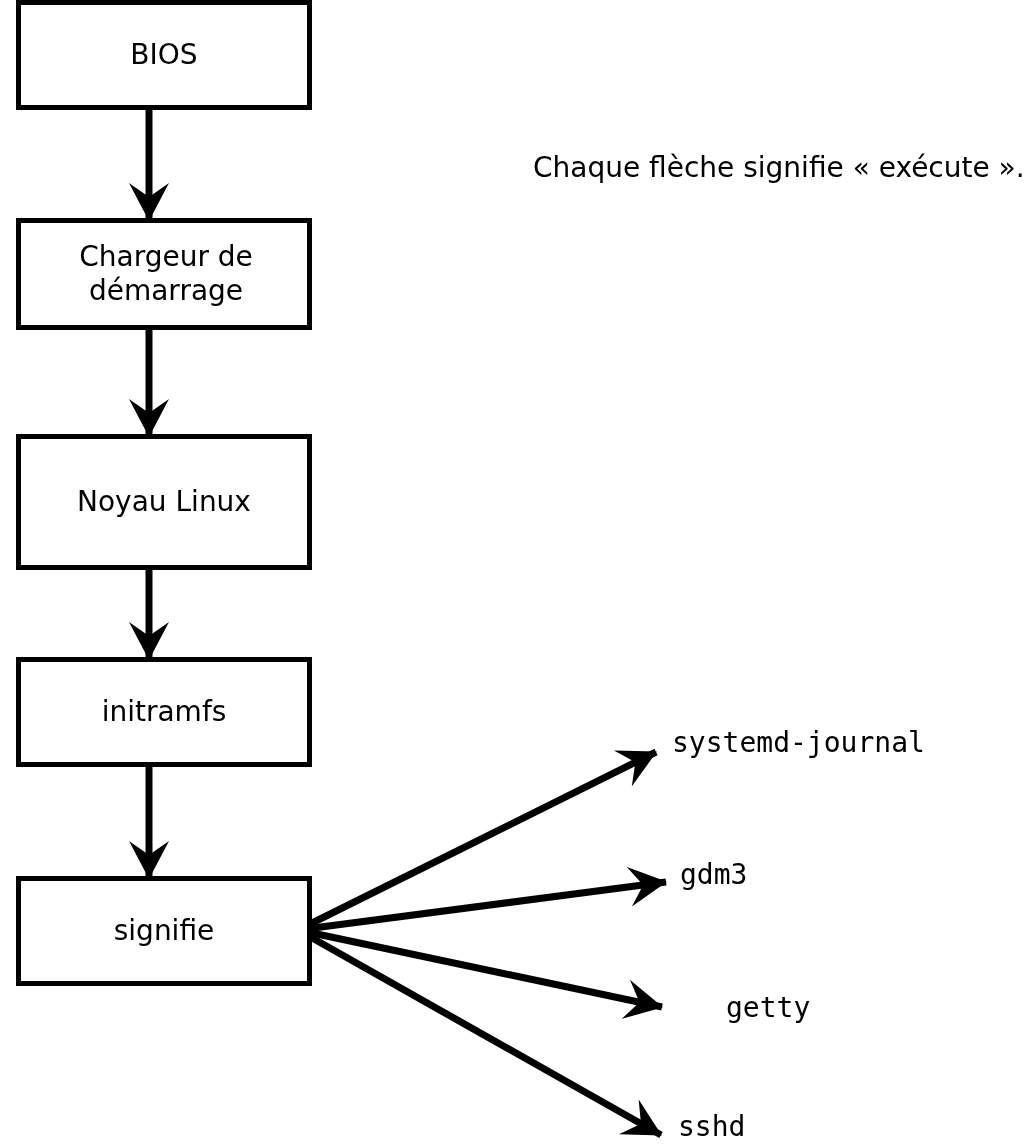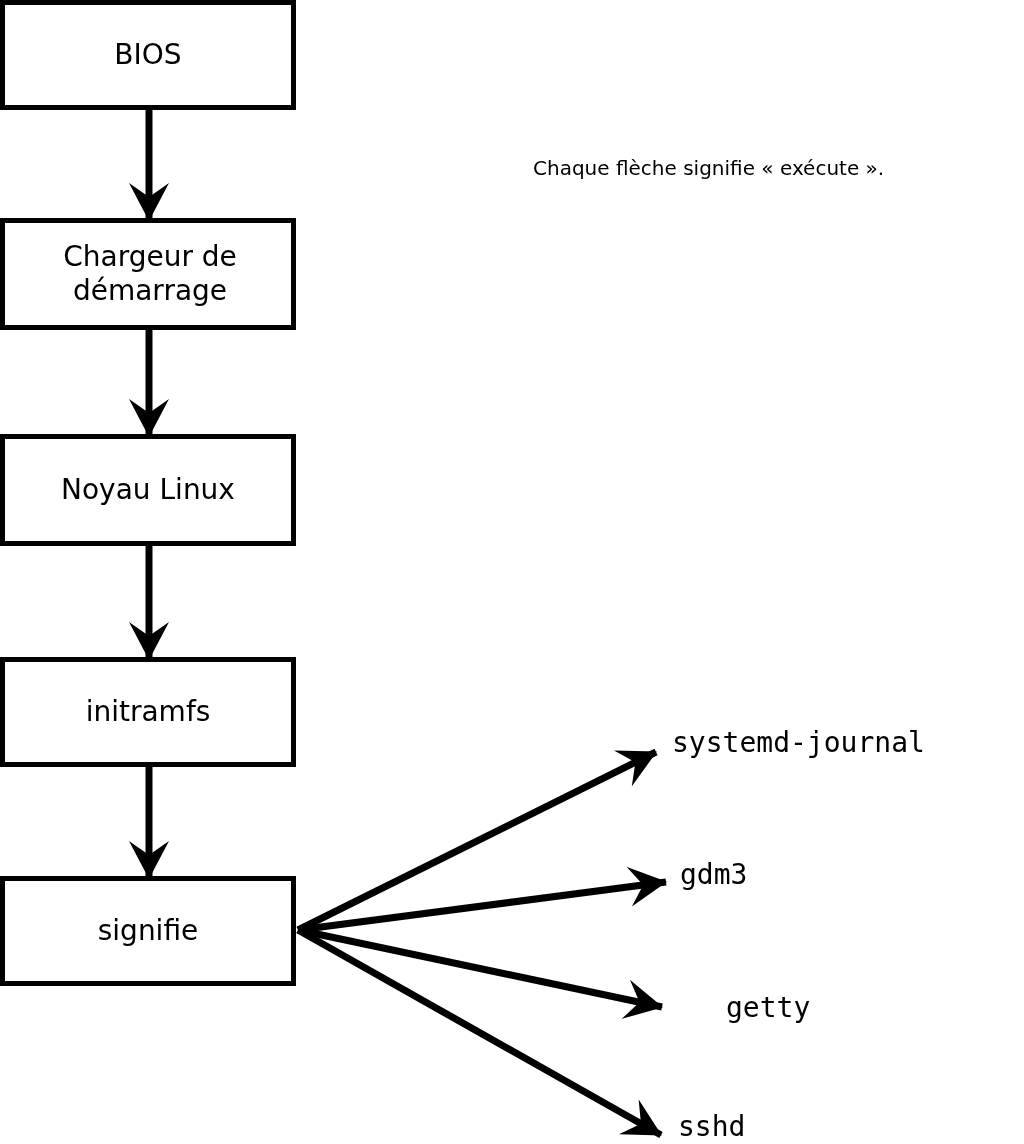--- a/index.html
+++ b/index.html
@@ -17,56 +17,56 @@
     color: #000000;
   }
   .arrows-layer {
     position: absolute;
     left: 0;
     top: 0;
     z-index: 1;
   }
   .node {
     position: absolute;
-    left: 0;
+    left: 16px;
     width: 296px;
     border: 5px solid #000000;
     background: #ffffff;
     box-sizing: border-box;
     display: flex;
     align-items: center;
     justify-content: center;
     text-align: center;
     font-size: 28px;
     line-height: 1.2;
     z-index: 2;
     padding: 0 8px;
   }
   .node-bios      { top: 0px;   height: 110px; }
   .node-bootloader{ top: 218px; height: 112px; padding-left: 12px; }
-  .node-kernel    { top: 434px; height: 112px; }
+  .node-kernel    { top: 434px; height: 136px; }
   .node-initramfs { top: 657px; height: 110px; }
   .node-systemd   { top: 876px; height: 110px; }
   .spawn-label {
     position: absolute;
     font-family: "DejaVu Sans Mono", monospace;
     font-size: 28px;
     line-height: 30px;
     white-space: nowrap;
     z-index: 3;
   }
   .spawn-journal { left: 672px; top: 728px; }
   .spawn-gdm3    { left: 680px; top: 860px; text-align: right; }
   .spawn-getty   { left: 682px; top: 993px; margin-left: 44px; }
   .spawn-sshd    { left: 678px; top: 1112px; }
   .annotation {
     position: absolute;
     left: 533px;
     top: 152px;
-    font-size: 20px;
+    font-size: 28px;
     line-height: 32px;
     white-space: nowrap;
     z-index: 3;
   }
 </style>
 </head>
 <body>
 
 <div class="canvas">
 

